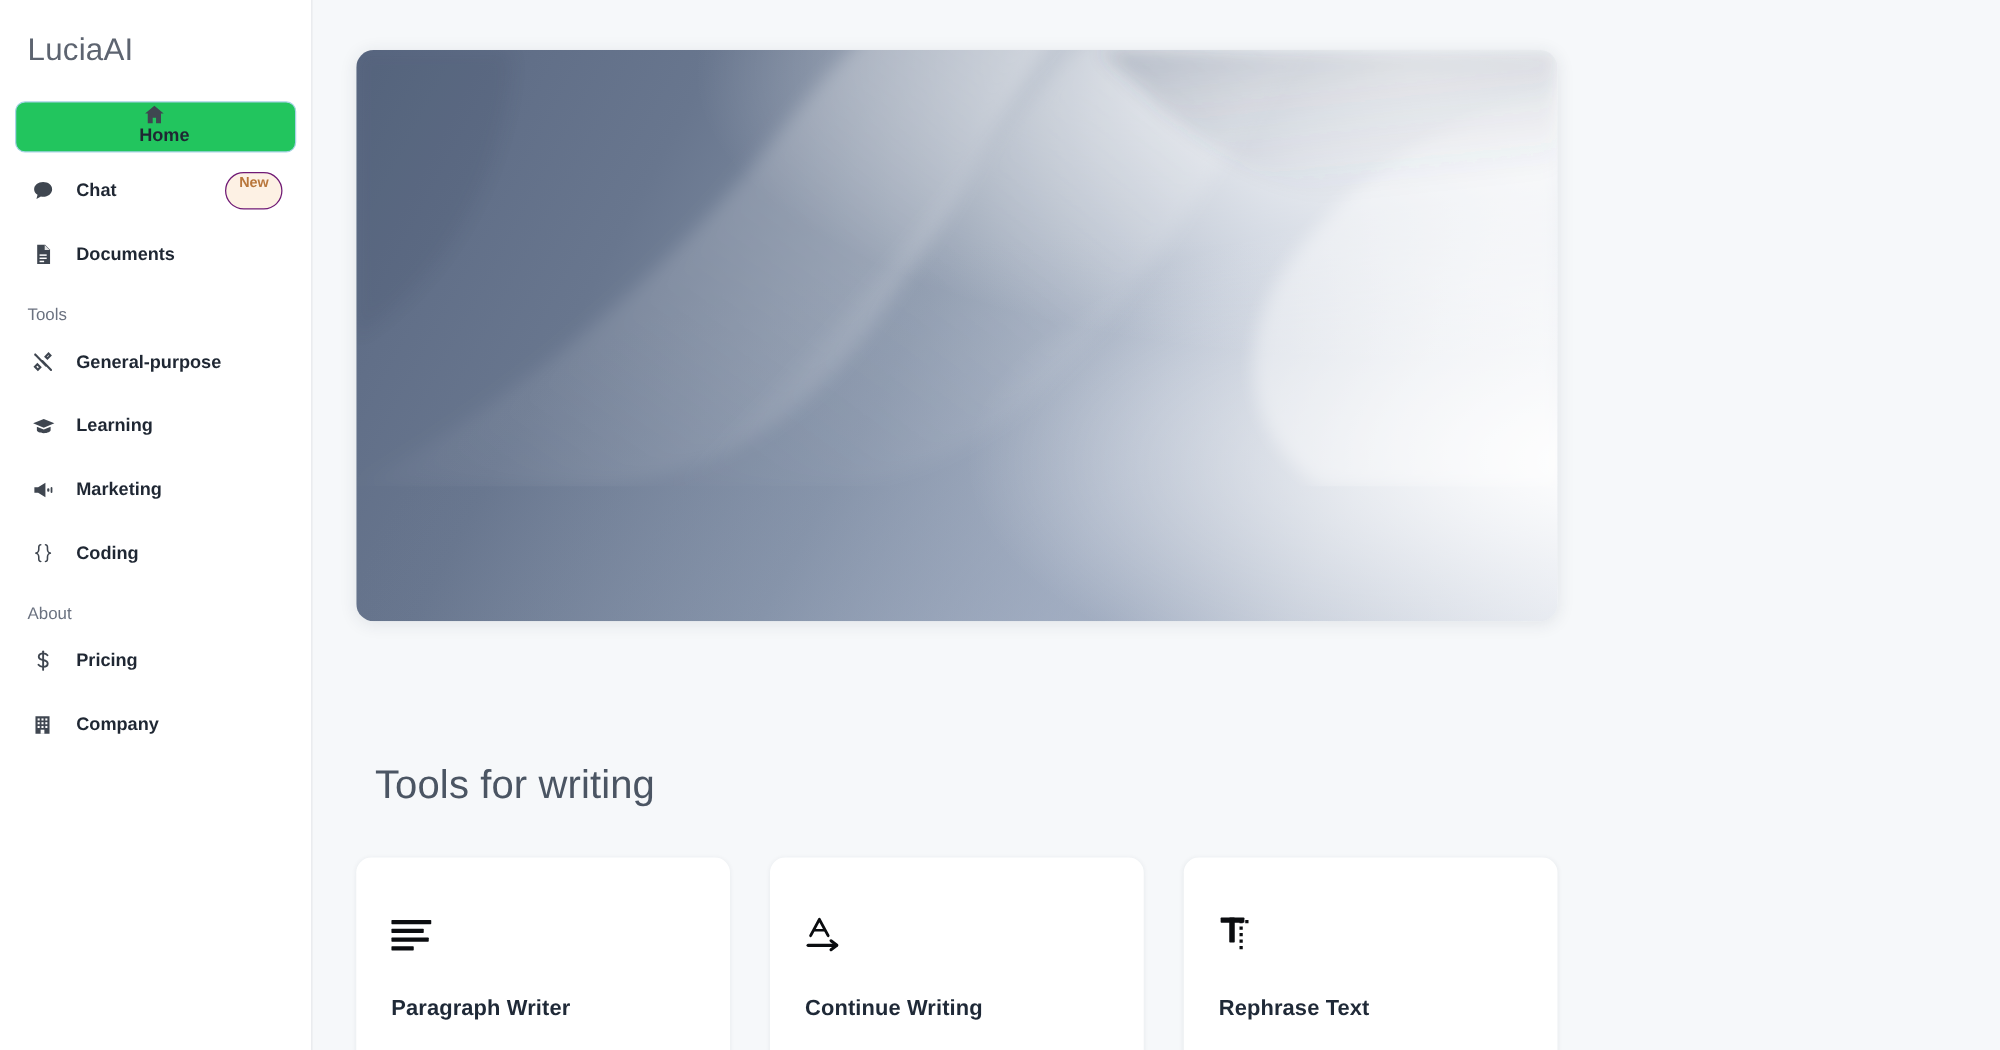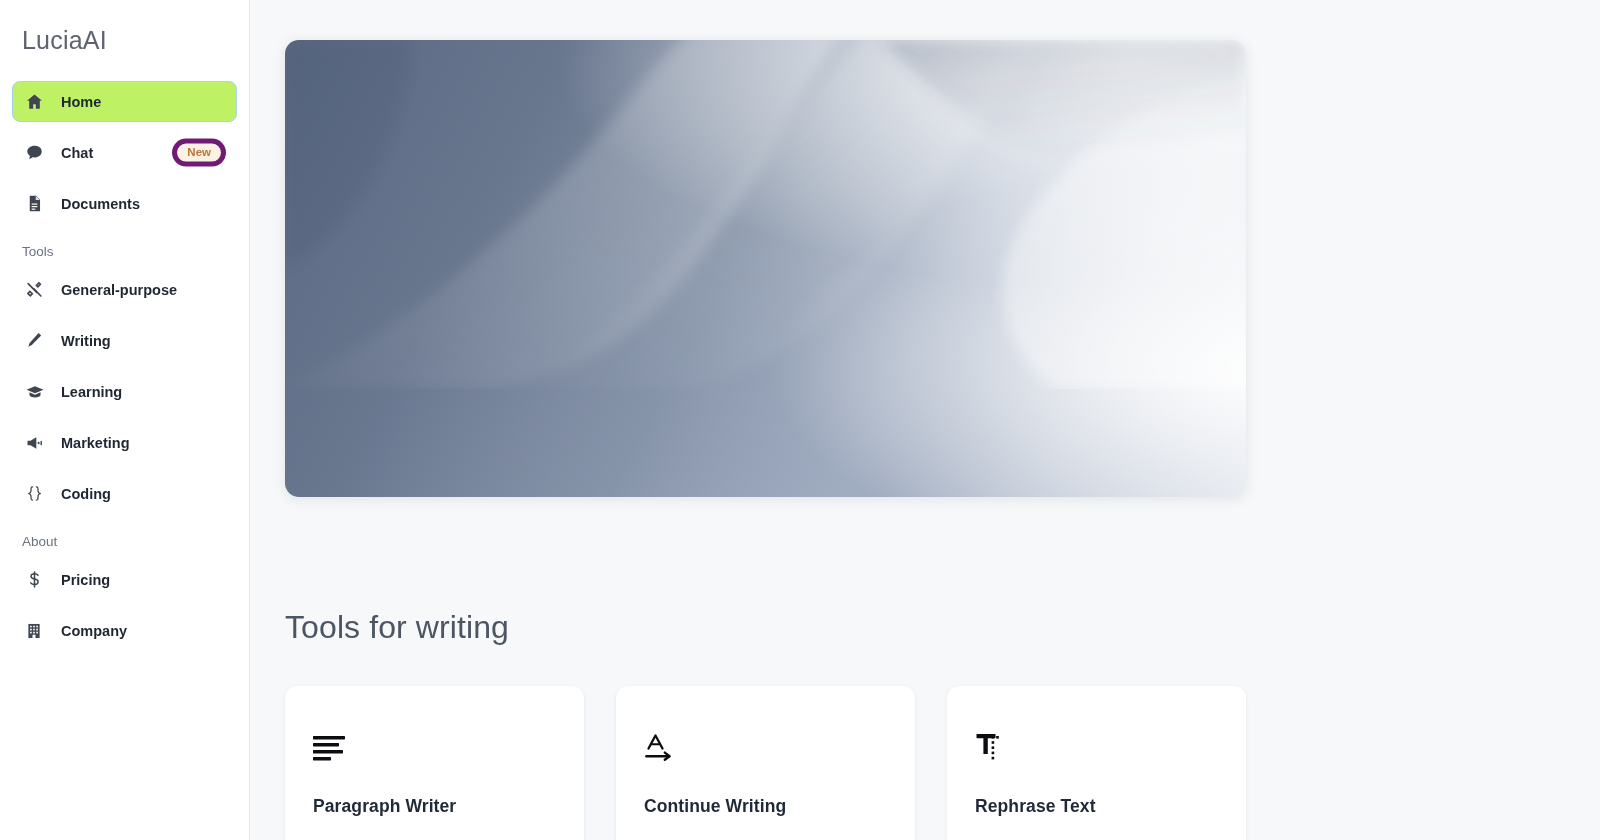--- a/index.html
+++ b/index.html
@@ -45,22 +45,23 @@
     height: 41px;
     padding: 0 12px;
     border-radius: 8px;
     margin-bottom: 10px;
     cursor: pointer;
     border: 1px solid transparent;
     position: relative;
   }
 
   .nav-item.active {
-    background: #bef264;
+    background: #22c55e;
     border: 1px solid #a8d4e6;
+    flex-direction: column;
   }
 
   .nav-ico {
     width: 22px;
     min-width: 22px;
     display: flex;
     align-items: center;
     justify-content: flex-start;
     color: #3f4650;
   }
@@ -73,26 +74,26 @@
     margin-left: 14px;
     white-space: nowrap;
   }
 
   .badge-new {
     position: absolute;
     right: 10px;
     top: 50%;
     transform: translateY(-50%);
     background: #fdf1e4;
-    border: 5px solid #701a75;
+    border: 1px solid #701a75;
     color: #b9773c;
     font-size: 11.5px;
     font-weight: 600;
     border-radius: 999px;
-    padding: 2px 10px 3px;
+    padding: 2px 10px 13px;
     line-height: 1.2;
   }
 
   .section-label {
     font-size: 13.5px;
     color: #6b7280;
     padding: 10px 0 10px 10px;
     font-weight: 400;
   }
 
@@ -151,21 +152,21 @@
     font-weight: 400;
     max-width: 740px;
   }
 
   .section-title {
     font-size: 32px;
     font-weight: 400;
     color: #4b5563;
     letter-spacing: 0.1px;
     margin-top: 112px;
-    margin-left: 0;
+    margin-left: 15px;
   }
 
   .cards {
     display: flex;
     gap: 32px;
     margin-top: 40px;
   }
 
   .card {
     flex: 1 1 0;
@@ -240,28 +241,20 @@
         <svg width="19" height="19" viewBox="0 0 24 24" fill="none" stroke="currentColor" stroke-width="2.1" stroke-linecap="round">
           <path d="M4 4.5l10.8 11.2"></path>
           <path d="M17.5 3.6l-3.1 3.2 1.9 1.9 3.1-3.2z"></path>
           <path d="M20 20.2L11.2 11.1"></path>
           <path d="M6.2 14.4l-2.5 2.6 3.0 3.0 2.5-2.6z"></path>
         </svg>
       </span>
       <span class="nav-label">General-purpose</span>
     </div>
 
-    <div class="nav-item">
-      <span class="nav-ico">
-        <svg width="19" height="19" viewBox="0 0 24 24" fill="currentColor">
-          <path d="M17.2 2.6 20.4 5.8 8.6 17.6 4.2 20.0 5.8 15.2z"></path>
-        </svg>
-      </span>
-      <span class="nav-label">Writing</span>
-    </div>
 
     <div class="nav-item">
       <span class="nav-ico">
         <svg width="20" height="20" viewBox="0 0 24 24" fill="currentColor">
           <path d="M12 5.0 1.8 9.2 12 13.4l10.2-4.2z"></path>
           <path d="M5.4 12.4v3.2c0 1.7 2.95 3.0 6.6 3.0s6.6-1.3 6.6-3.0v-3.2L12 15.2z"></path>
         </svg>
       </span>
       <span class="nav-label">Learning</span>
     </div>

